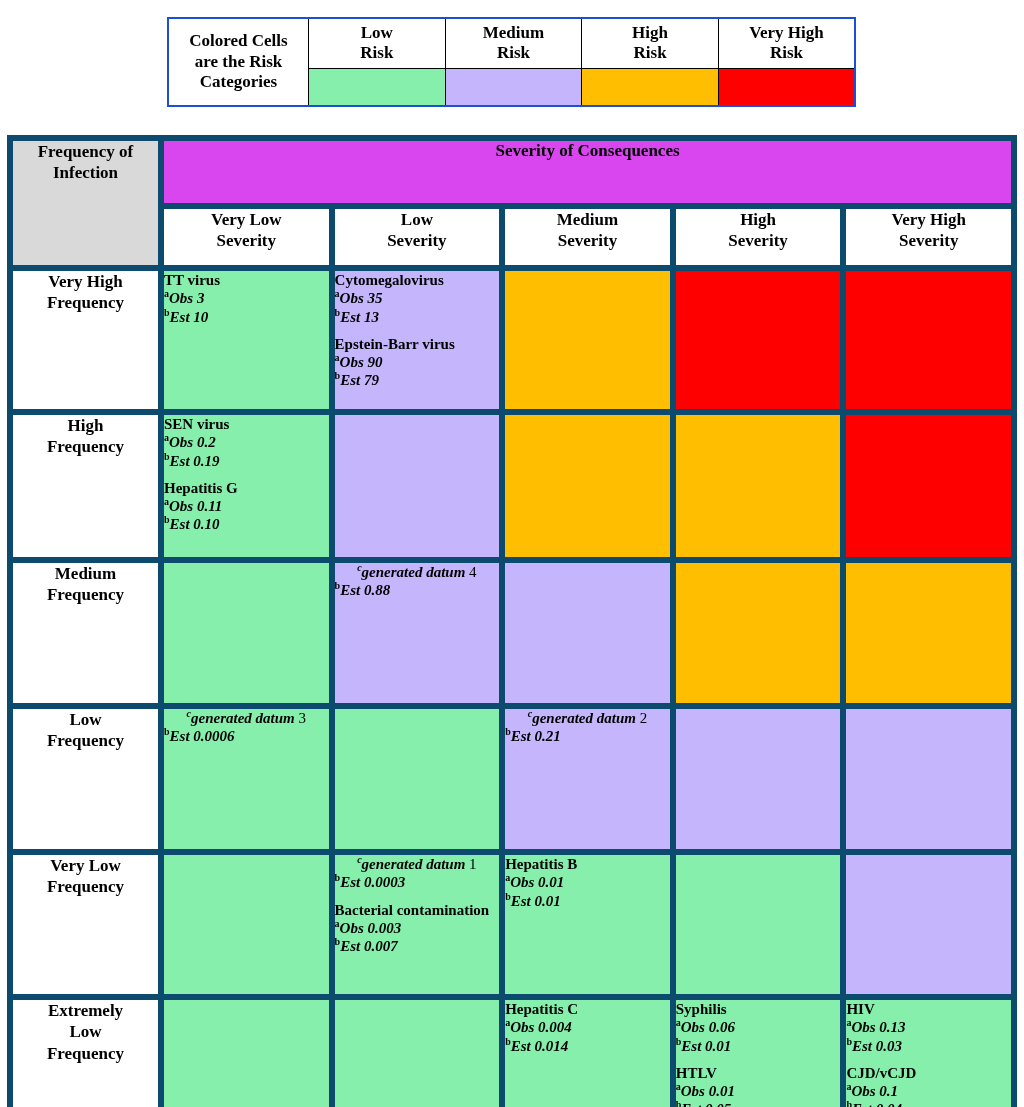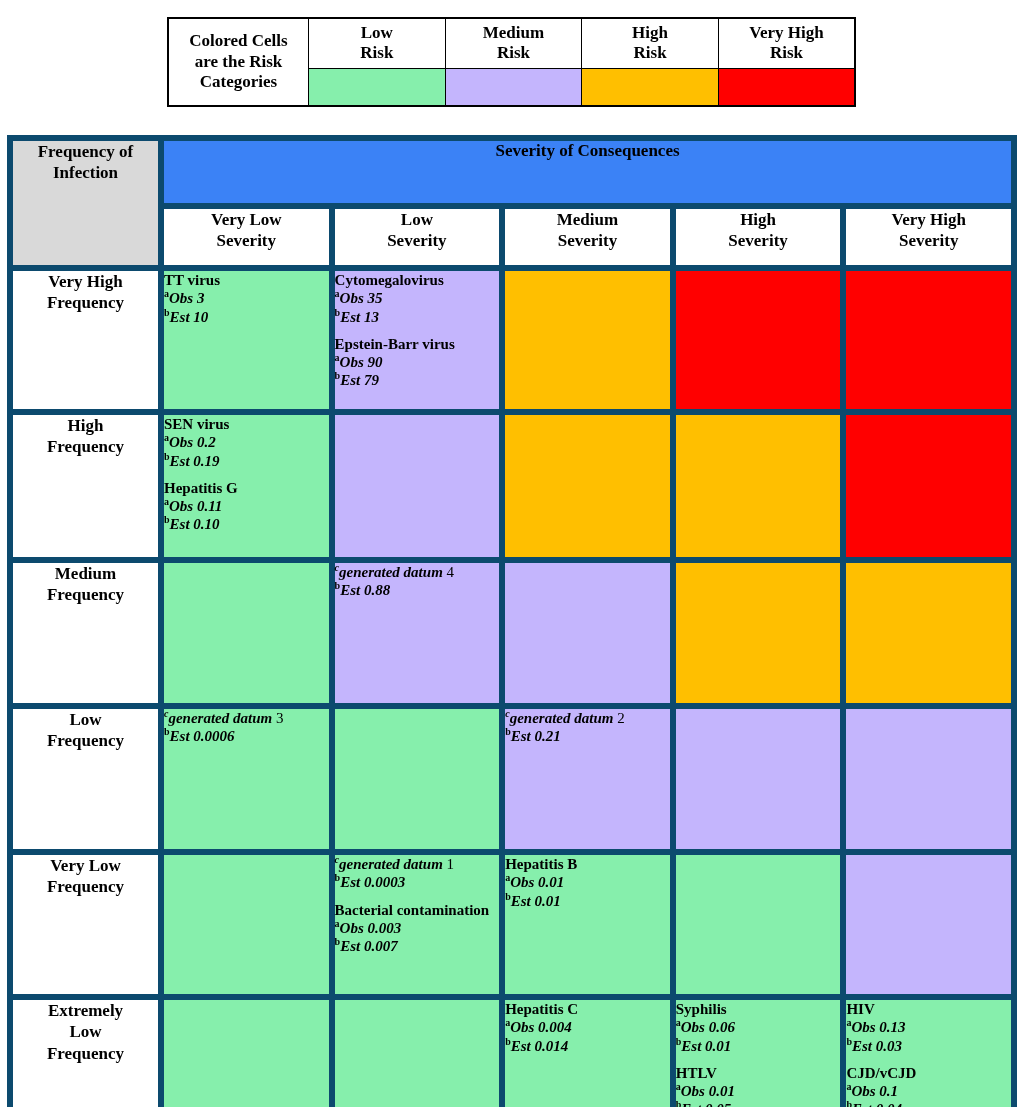--- a/index.html
+++ b/index.html
@@ -20,21 +20,21 @@
   #legend-wrap {
     position: absolute;
     left: 167px;
     top: 17px;
     width: 689px;
   }
   table.legend {
     border-collapse: collapse;
     table-layout: fixed;
     width: 689px;
-    border: 2px solid #000000;
+    border: 2px solid #1d4ed8;
   }
   table.legend td {
     border: 1px solid #000;
     text-align: center;
     vertical-align: middle;
     font-weight: bold;
     font-size: 17px;
     line-height: 1.22;
     padding: 0;
   }
@@ -72,21 +72,21 @@
   th.corner {
     width: 145px;
     background: #d9d9d9;
     text-align: center;
     vertical-align: middle;
     font-weight: bold;
     font-size: 17px;
     line-height: 1.25;
   }
   th.sev-super {
-    background: #3b82f6;
+    background: #d946ef;
     text-align: center;
     vertical-align: middle;
     font-weight: bold;
     font-size: 17px;
     height: 62px;
   }
   th.sev-col {
     text-align: center;
     vertical-align: middle;
     font-weight: bold;
@@ -112,21 +112,21 @@
   td.cell.empty { padding: 0; }
 
   .risk-low      { background: #86efac; }
   .risk-medium   { background: #c4b5fd; }
   .risk-high     { background: #ffbf00; }
   .risk-veryhigh { background: #ff0000; }
 
   .entry { margin: 0 0 9px 0; }
   .entry:last-child { margin-bottom: 0; }
   .entry-name { font-weight: bold; display: block; }
-  .entry-name.gen { font-style: italic; font-weight: bold; }
+  .entry-name.gen { font-style: italic; font-weight: bold; text-align: center; }
   .entry-name.gen .gen-num { font-style: normal; font-weight: normal; }
   .entry-line { display: block; font-weight: bold; }
   .entry-line .lbl { font-weight: bold; font-style: italic; }
   sup { font-size: 10px; font-weight: bold; vertical-align: super; line-height: 0; }
 
   
   tr.r0 td, tr.r0 th { height: 138px; }
   tr.r1 td { height: 142px; }
   tr.r2 td { height: 140px; }
   tr.r3 td { height: 140px; }

